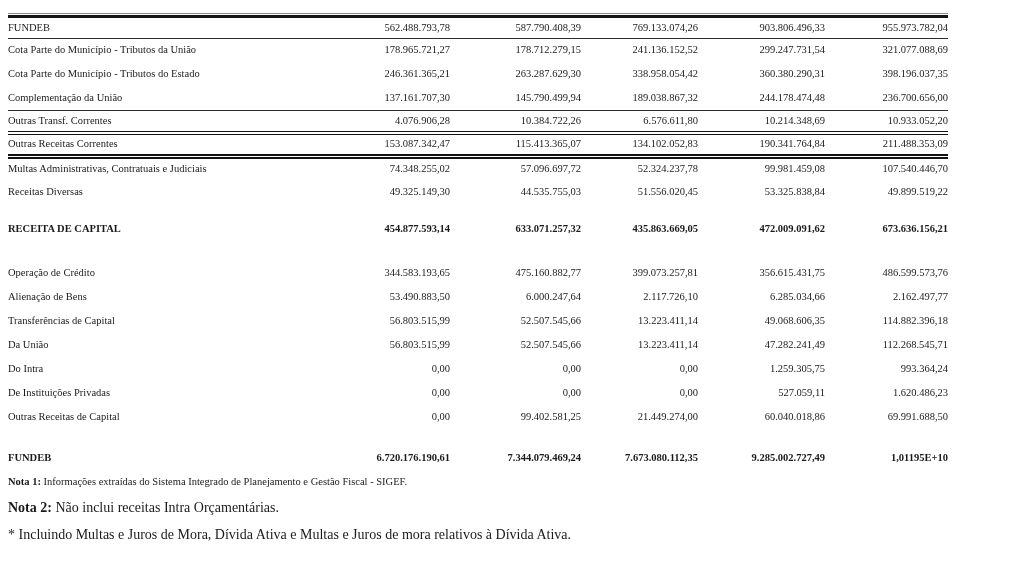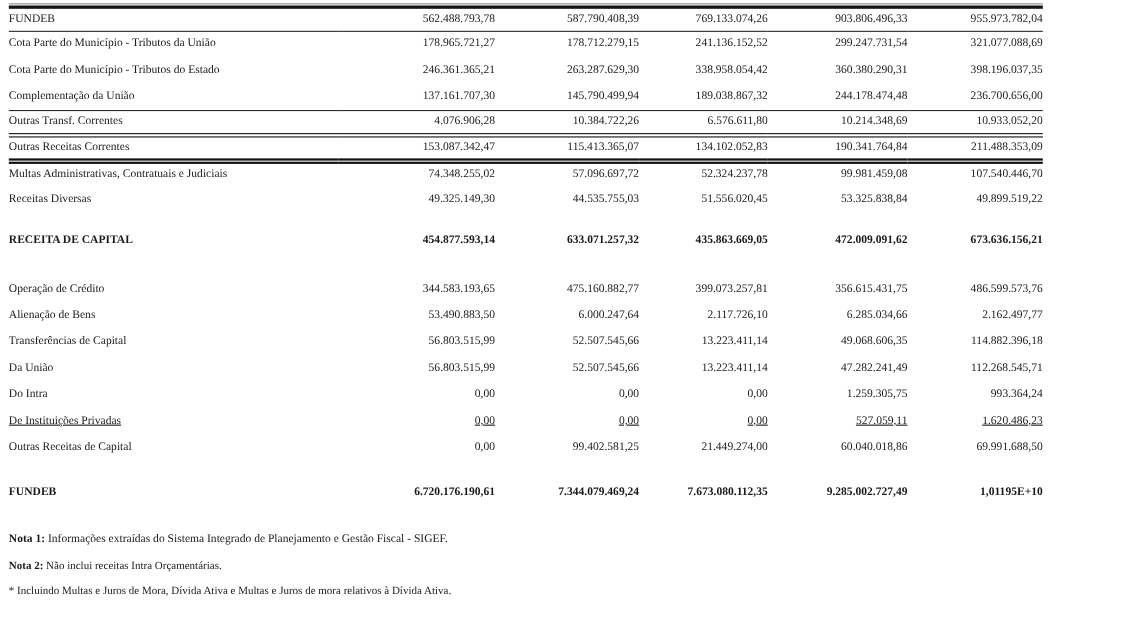--- a/index.html
+++ b/index.html
@@ -9,21 +9,21 @@
   }
   body {
     width: 1024px;
     height: 576px;
     font-family: "Liberation Serif", "DejaVu Serif", serif;
     color: #1a1a1a;
     overflow: hidden;
   }
   .sheet {
     position: absolute;
-    top: 0;
+    top: 10px;
     left: 8px;
     width: 940px;
   }
   .rule-top { margin-top: 3px; }
   .rule-top .a { height: 1px; background: #8a8a8a; }
   .rule-top .b { height: 3px; background: #151515; margin-top: 1px; }
 
   table.fin {
     border-collapse: collapse;
     table-layout: fixed;
@@ -42,25 +42,25 @@
 
   tr.bold td { font-weight: normal; }
   tr.bolditalic td { font-weight: bold; }
   tr.bolditalic td.label { }
 
   tr.line1 td { border-bottom: 1px solid #2a2a2a; }
   tr.line2 td { border-bottom: 4px double #111111; }
   tr.line3 td { border-bottom: 5px double #111111; }
   tr.spacer td { border: none; }
 
-  .notes { margin-top: 25px; }
+  .notes { margin-top: 6px; }
   .note { margin: 0; line-height: 1.1; }
   .note .nlabel { font-weight: bold; }
   .note-normal { font-size: 10.5px; }
-  .note-small  { font-size: 10px; margin-top: 12px; }
+  .note-small  { font-size: 14px; margin-top: 12px; }
   .note-small + .note-small { margin-top: 12px; }
 </style>
 </head>
 <body>
 
 <div class="sheet">
 
   <div class="rule-top">
     <div class="a"></div>
     <div class="b"></div>
@@ -187,21 +187,21 @@
           <td class="num">112.268.545,71</td>
         </tr>
         <tr class="" style="height: 24px;">
           <td class="label">Do Intra</td>
           <td class="num">0,00</td>
           <td class="num">0,00</td>
           <td class="num">0,00</td>
           <td class="num">1.259.305,75</td>
           <td class="num">993.364,24</td>
         </tr>
-        <tr class="" style="height: 24px; text-decoration: underline;">
+        <tr class="" style="height: 24px;">
           <td class="label">De Instituições Privadas</td>
           <td class="num">0,00</td>
           <td class="num">0,00</td>
           <td class="num">0,00</td>
           <td class="num">527.059,11</td>
           <td class="num">1.620.486,23</td>
         </tr>
         <tr class="bold" style="height: 24px;">
           <td class="label">Outras Receitas de Capital</td>
           <td class="num">0,00</td>

